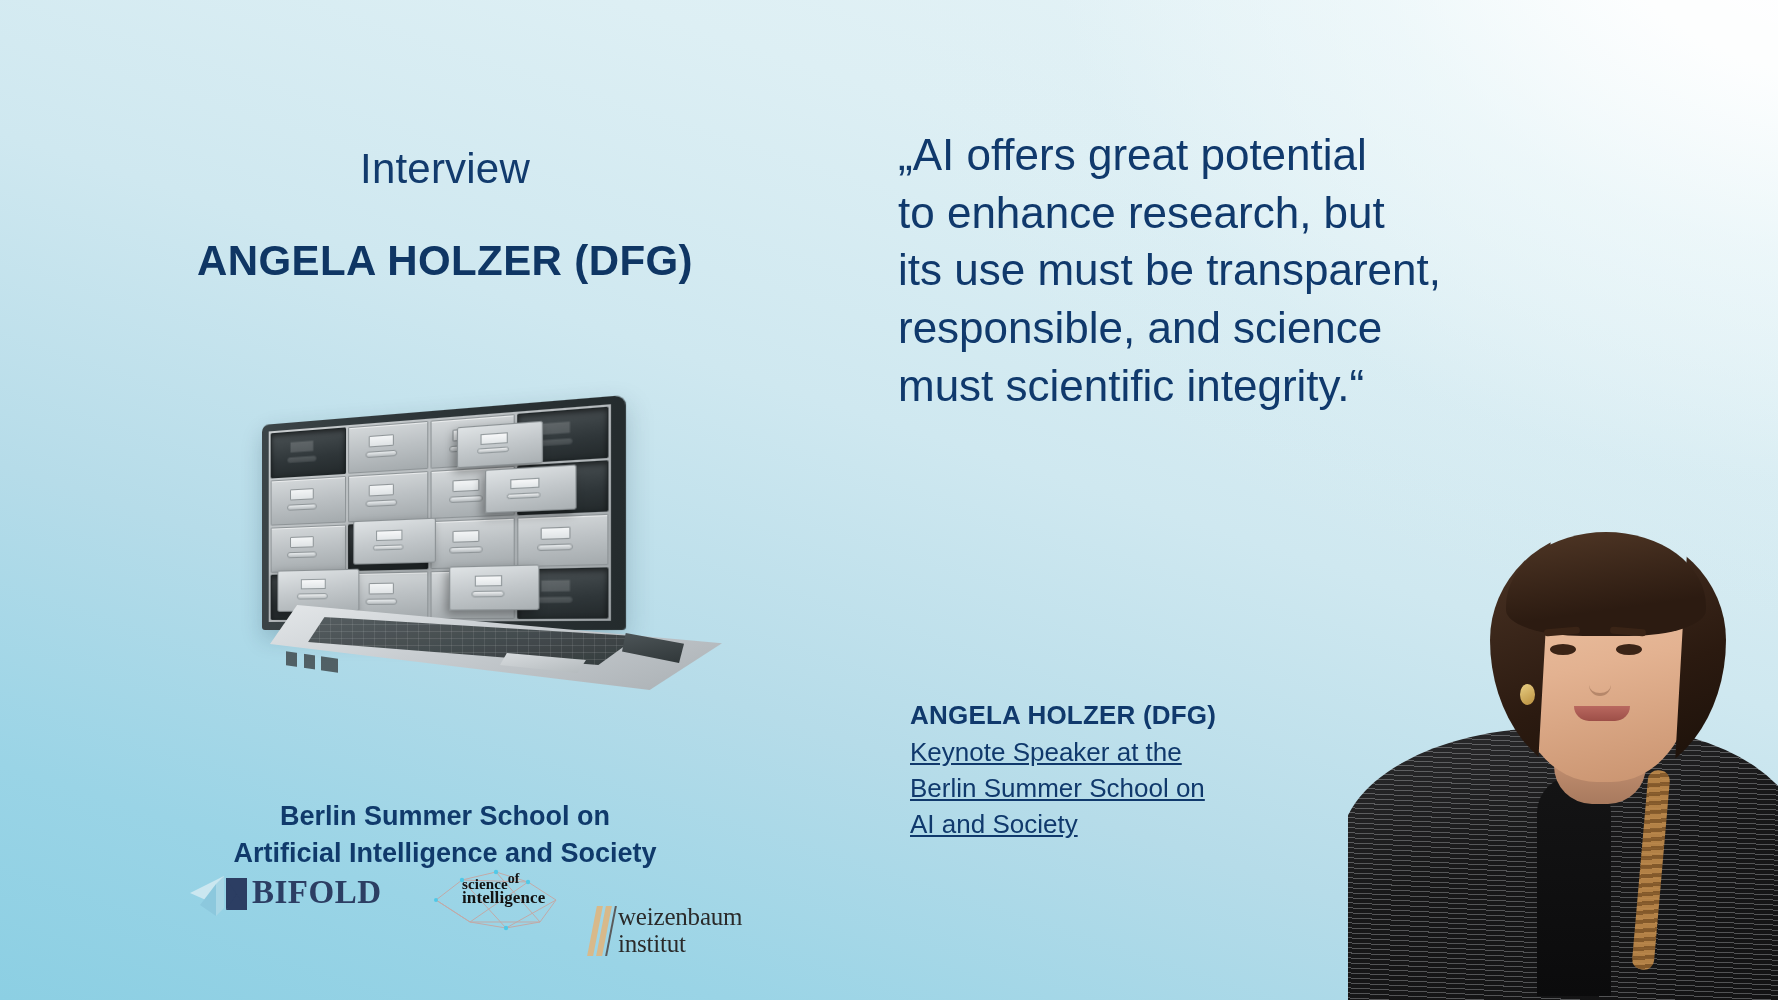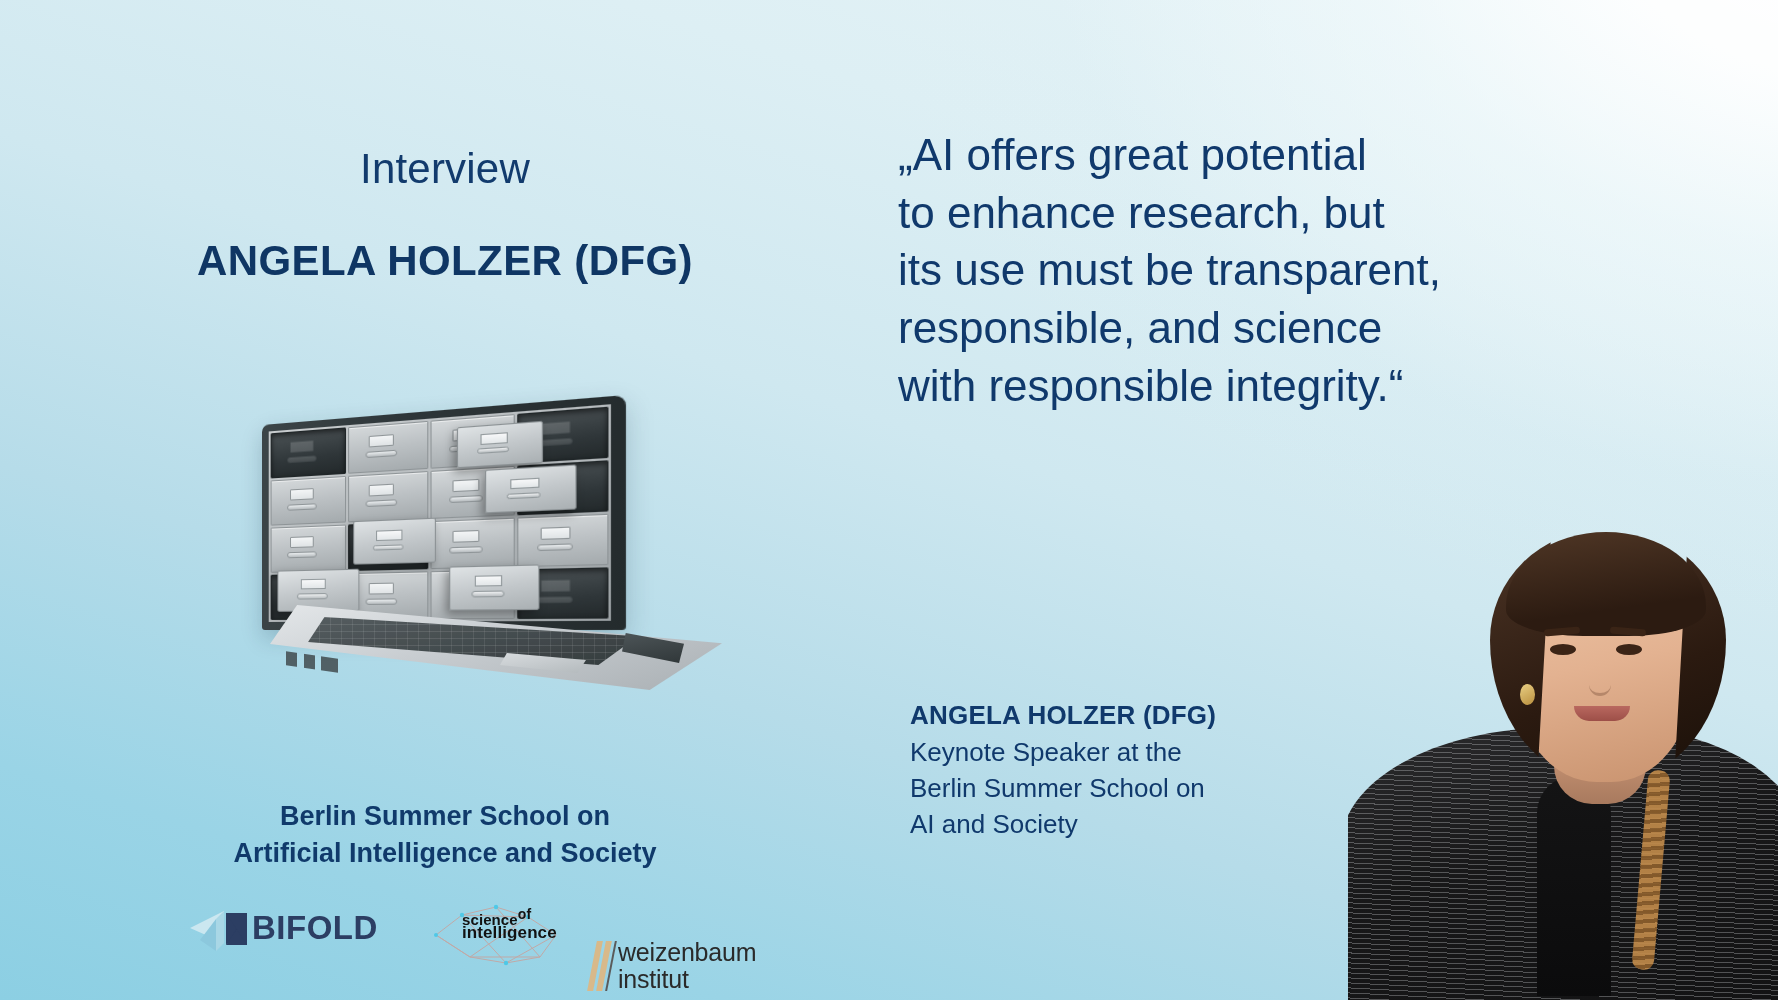--- a/index.html
+++ b/index.html
@@ -198,22 +198,22 @@
     text-align:center;
     font-size:27px;
     font-weight:700;
     line-height:1.36;
     color:#103a6b;
   }
   .event-name .ln { display:block; }
 
   #logo-row {
     position:absolute;
-    top:895px; left:170px;
-    width:620px; height:74px;
+    top:860px; left:170px;
+    width:620px; height:74px;font-family:Liberation Serif, serif;
   }
 
   
   .logo-bifold { position:absolute; left:20px; top:8px; width:230px; height:58px; }
   .bifold-mark { position:absolute; left:0; top:4px; width:58px; height:48px; }
   .bifold-word {
     position:absolute; left:62px; top:6px;
     font-size:33px; font-weight:700; letter-spacing:0.5px;
     color:#2c3e63;
   }
@@ -263,21 +263,21 @@
     color:#10396c;
   }
   .speaker-name {
     font-size:26px; font-weight:700; letter-spacing:0.2px;
     line-height:1.34;
   }
   .speaker-role {
     font-size:26px; font-weight:400; line-height:1.38;
     margin-top:2px;
   }
-  .speaker-role .ln { display:block; }
+  .speaker-role .ln { display:block;text-decoration:underline; }
 
   
   #portrait {
     position:absolute;
     right:0; bottom:0;
     width:430px; height:530px;
     overflow:hidden;
   }
   .pt-shoulders {
     position:absolute;
@@ -484,21 +484,21 @@
         <span class="wz-l2">institut</span>
       </div>
     </div>
   </div>
 
   <div class="quote">
     <span class="ln">„AI offers great potential</span>
     <span class="ln">to enhance research, but</span>
     <span class="ln">its use must be transparent,</span>
     <span class="ln">responsible, and science</span>
-    <span class="ln">with responsible integrity.“</span>
+    <span class="ln">must scientific integrity.“</span>
   </div>
 
   <div class="speaker-block">
     <div class="speaker-name">ANGELA HOLZER (DFG)</div>
     <div class="speaker-role">
       <span class="ln">Keynote Speaker at the</span>
       <span class="ln">Berlin Summer School on</span>
       <span class="ln">AI and Society</span>
     </div>
   </div>

